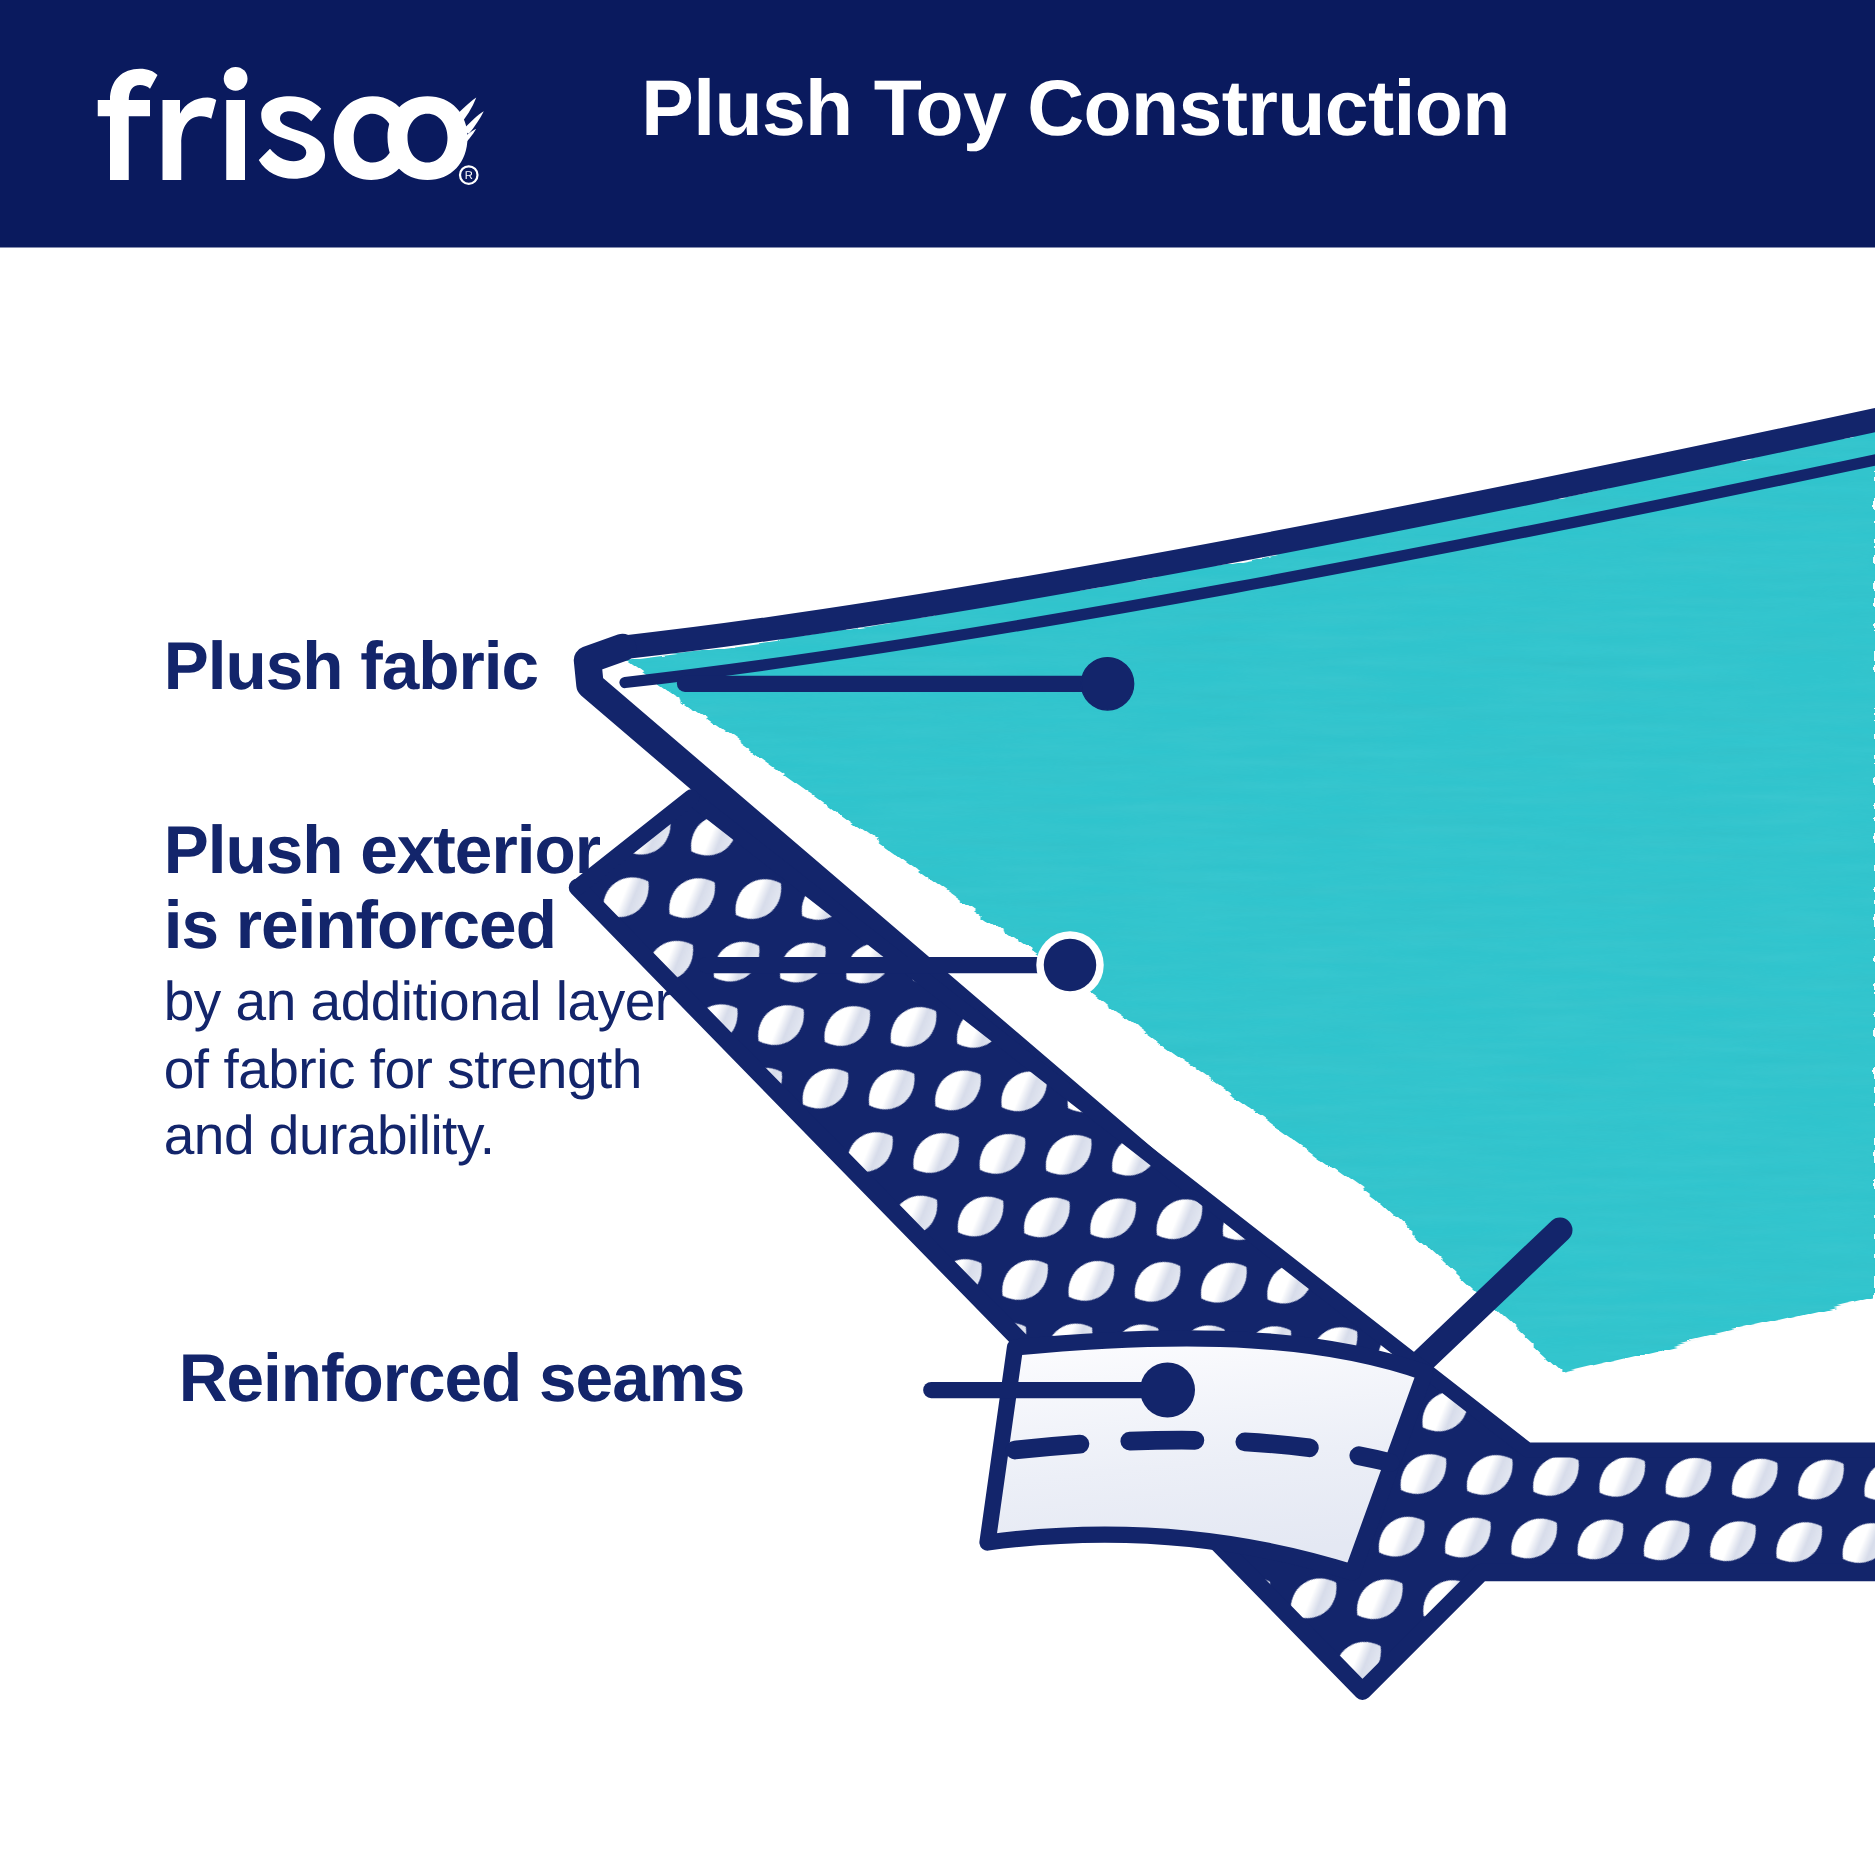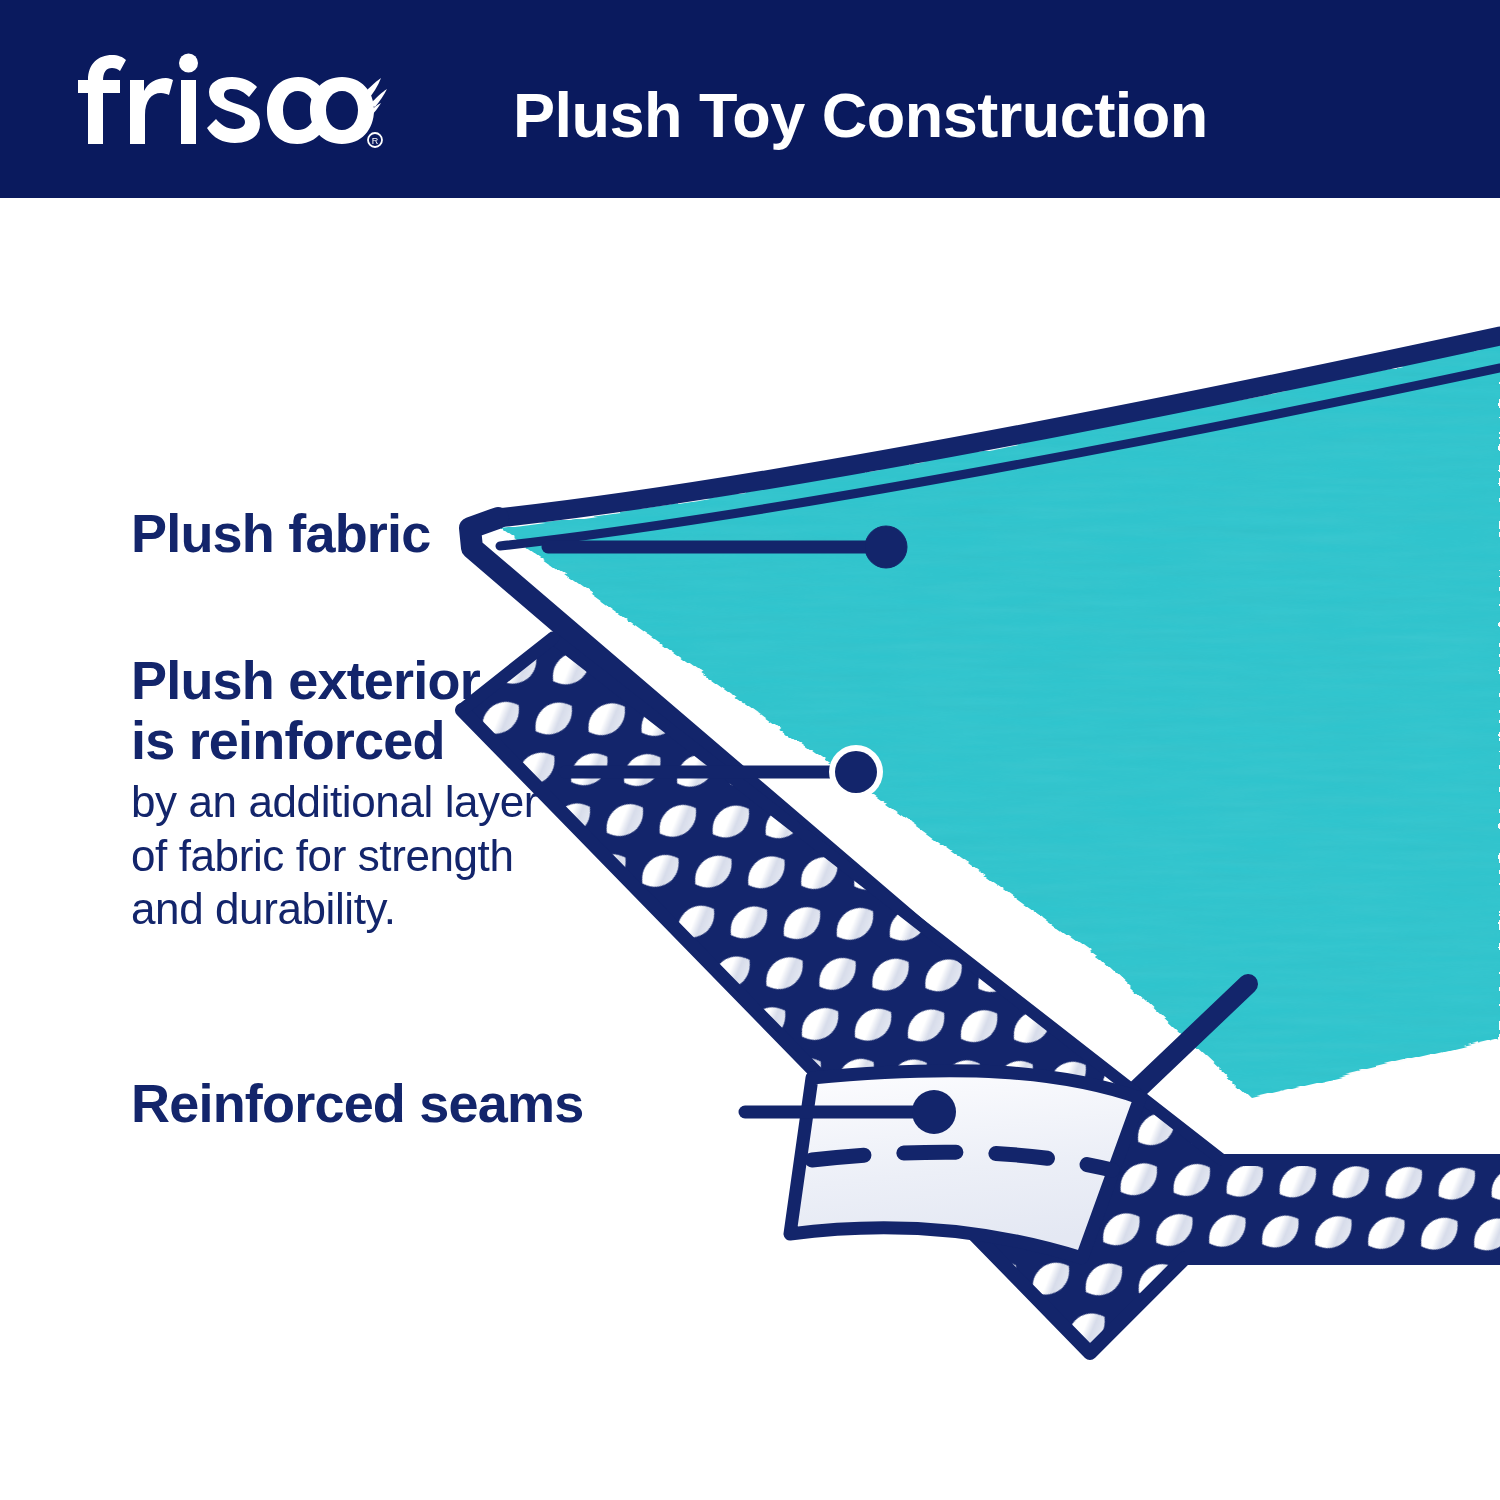--- a/index.html
+++ b/index.html
@@ -35,21 +35,20 @@
   #page-title {
     position: absolute;
     left: 513px;
     top: 54px;
     color: #ffffff;
     font-size: 63px;
     font-weight: bold;
     letter-spacing: -0.5px;
     line-height: 1.05;
     white-space: nowrap;
-    margin-top: 28px;
   }
 
   
   #illustration {
     position: absolute;
     left: 0;
     top: 198px;
     width: 1500px;
     height: 1302px;
   }
@@ -70,21 +69,21 @@
     font-size: 44px;
     font-weight: normal;
     line-height: 1.22;
     letter-spacing: -0.4px;
     white-space: pre-line;
     margin-top: 4px;
   }
 
   #callout-plush-fabric { left: 131px; top: 503px; }
   #callout-plush-exterior { left: 131px; top: 650px; }
-  #callout-reinforced-seams { left: 131px; top: 1073px; }
+  #callout-reinforced-seams { left: 143px; top: 1073px; }
 </style>
 </head>
 <body>
 
 <div id="page">
 
   <div id="header-band">
 
     <div id="brand-logo">
       <svg viewBox="0 0 310 100" width="310" height="100" aria-hidden="true">

